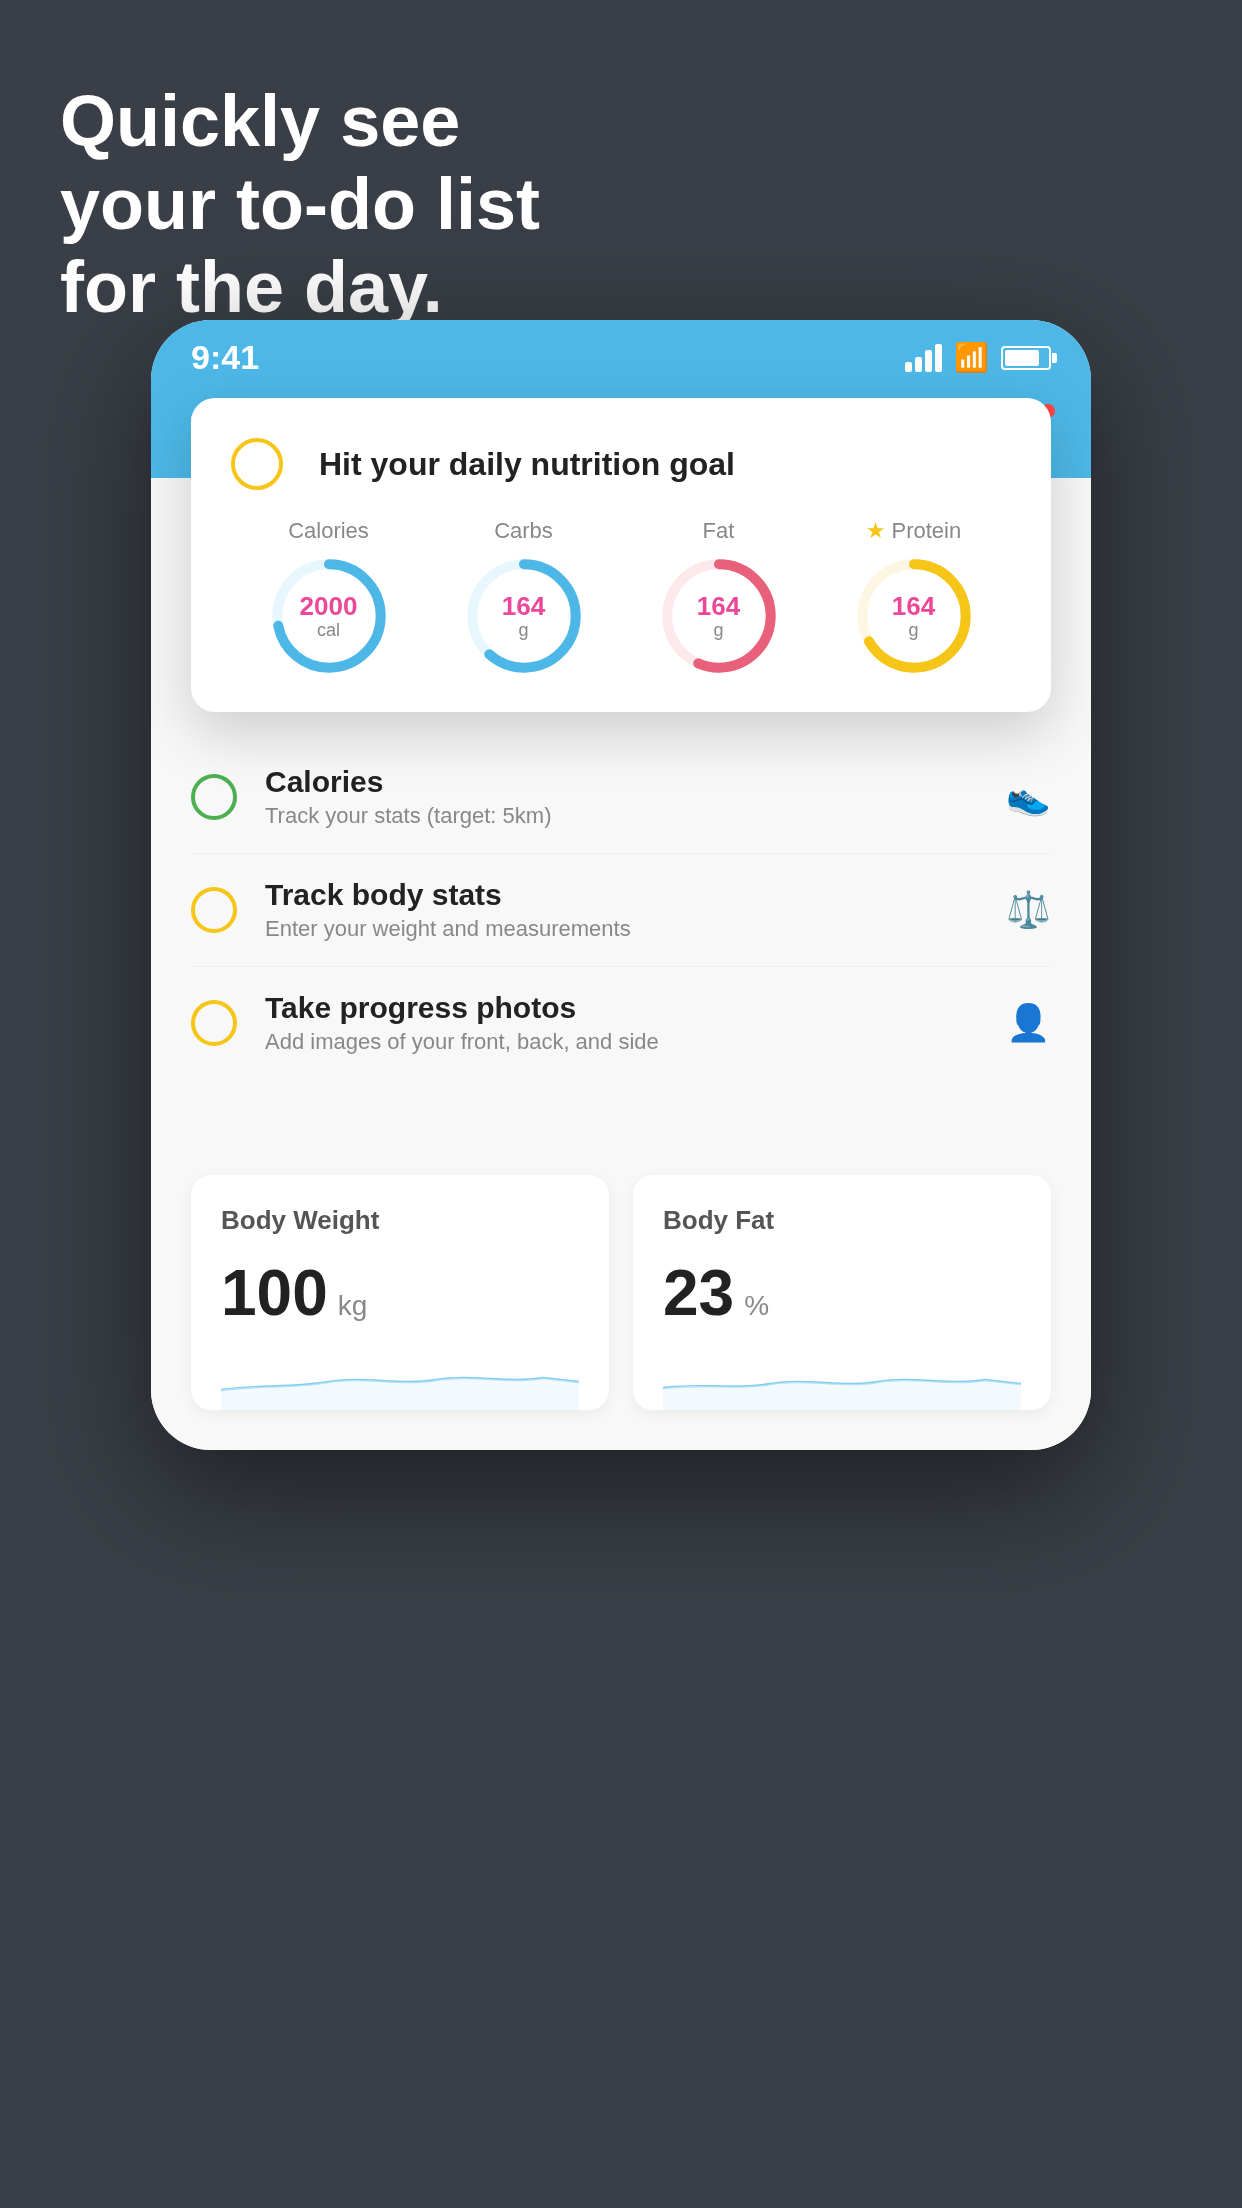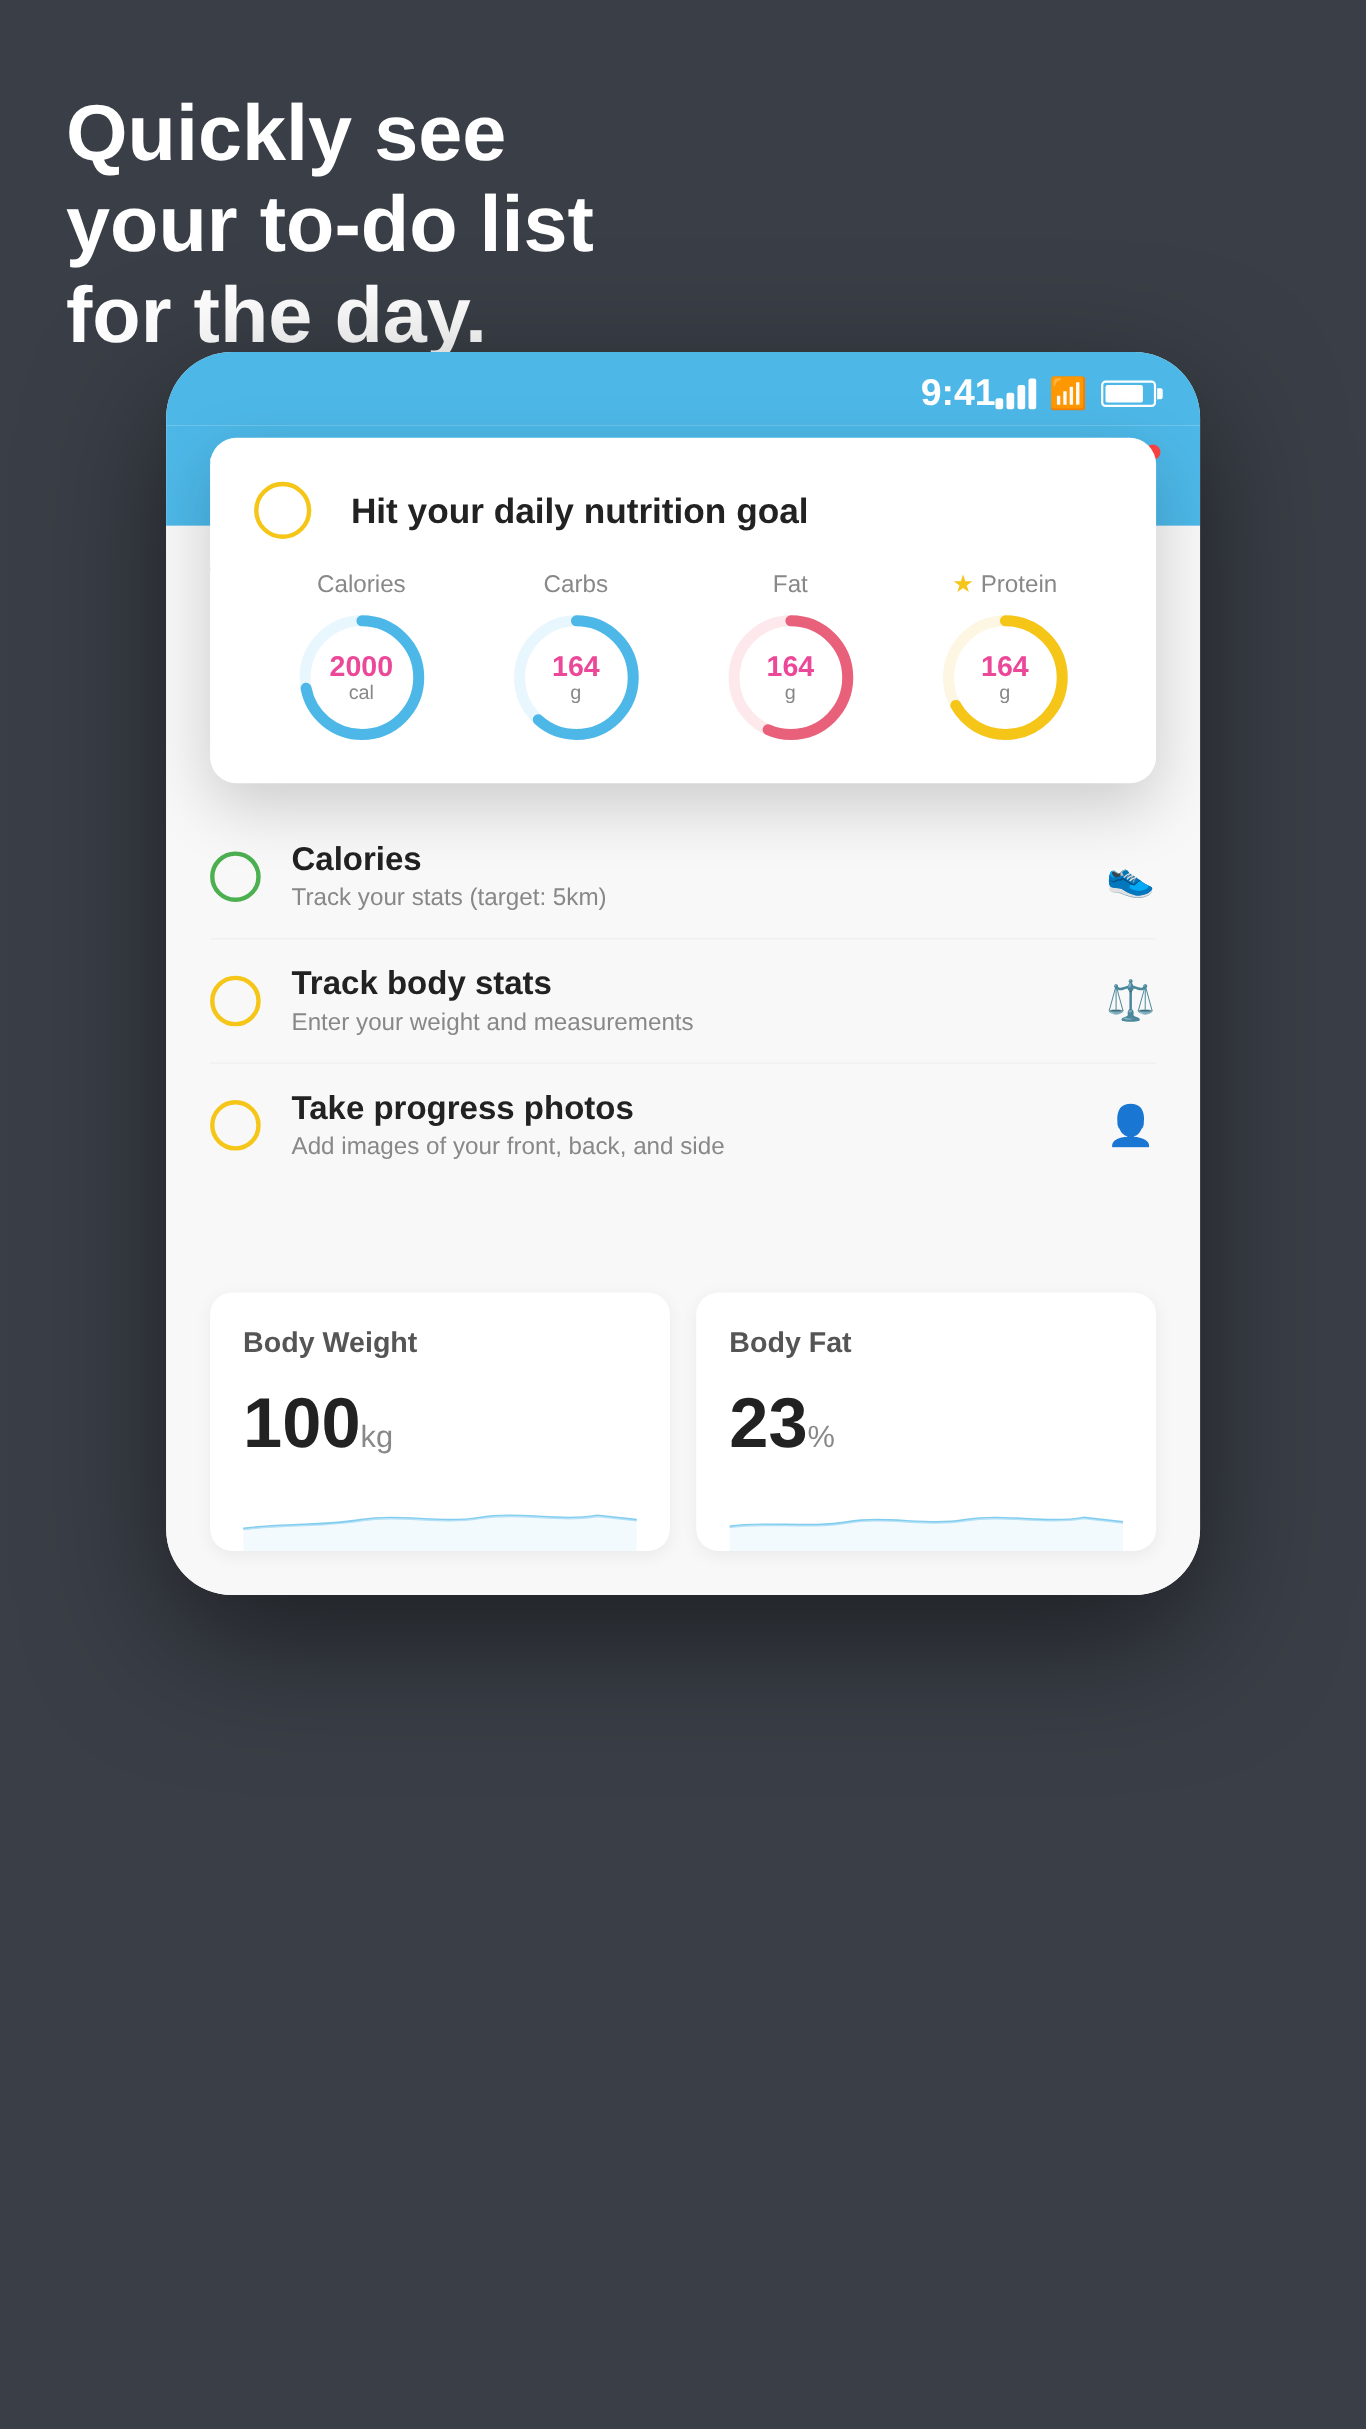--- a/index.html
+++ b/index.html
@@ -41,21 +41,21 @@
       border-radius: 60px;
       overflow: hidden;
       box-shadow: 0 40px 120px rgba(0,0,0,0.5);
       position: relative;
     }
 
     
     .status-bar {
       background: #4db8e8;
       display: flex;
-      justify-content: flex-end;
+      justify-content: space-between;
       align-items: center;
       padding: 18px 40px 10px;
     }
     .status-time {
       color: #fff;
       font-size: 34px;
       font-weight: 600;
     }
     .status-icons {
       display: flex;
@@ -320,20 +320,21 @@
     }
     .progress-card-title {
       font-size: 26px;
       font-weight: 600;
       color: #555;
       margin-bottom: 20px;
     }
     .progress-value {
       display: flex;
       align-items: baseline;
+      gap: 10px;
       margin-bottom: 20px;
     }
     .progress-number {
       font-size: 64px;
       font-weight: 800;
       color: #222;
     }
     .progress-unit {
       font-size: 28px;
       color: #888;

